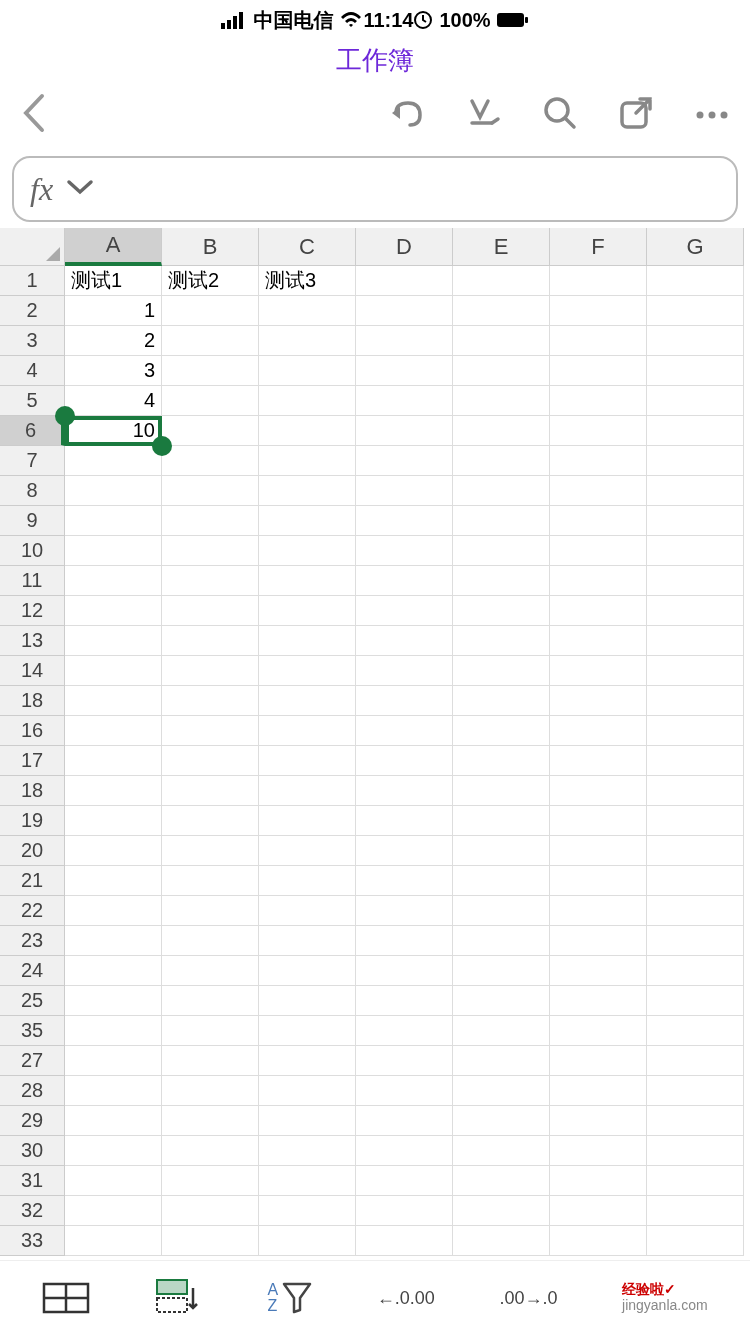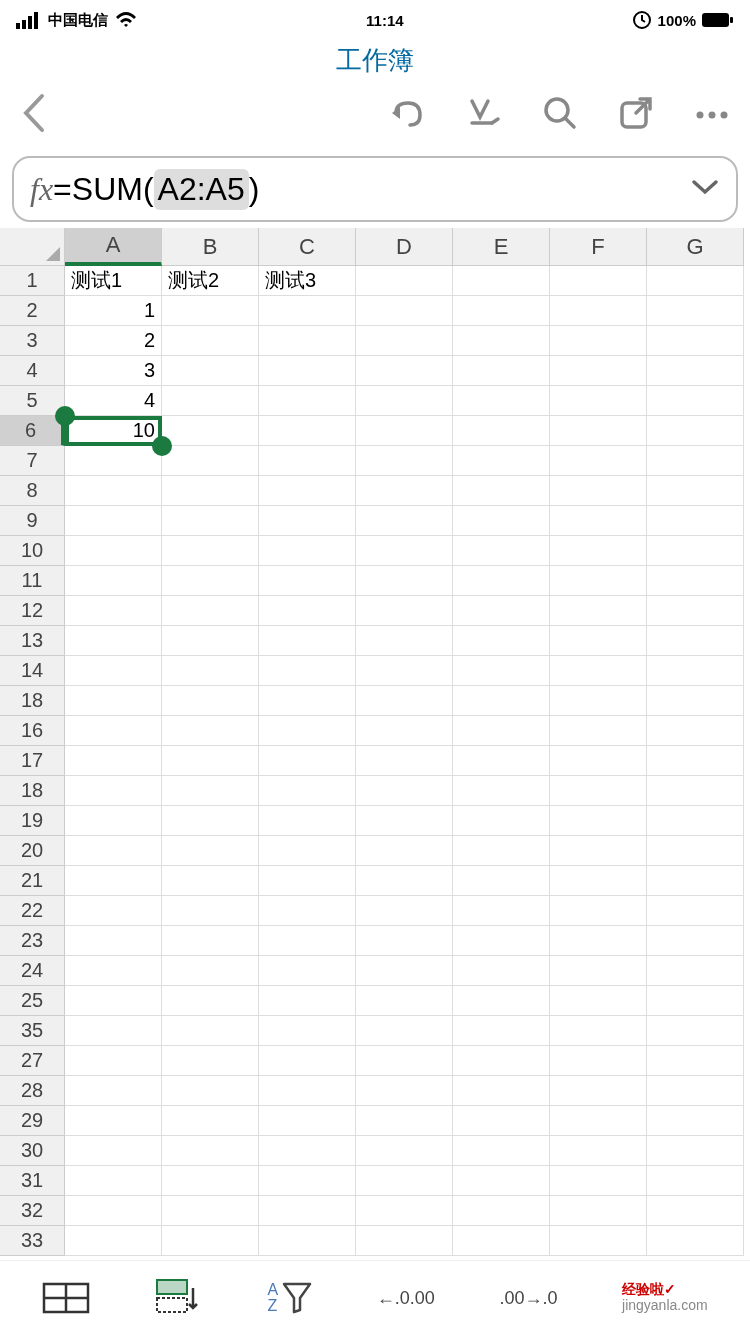--- a/index.html
+++ b/index.html
@@ -14,24 +14,24 @@
       background: #fff;
       display: flex;
       flex-direction: column;
       overflow: hidden;
     }
     
     .status-bar {
       height: 40px;
       display: flex;
       align-items: center;
-      justify-content: space-between;
+      justify-content: center;
       padding: 8px 16px;
       font-weight: 600;
-      font-size: 15px;
+      font-size: 20px;
     }
     .status-left {
       display: flex;
       align-items: center;
       gap: 6px;
     }
     .status-right {
       display: flex;
       align-items: center;
       gap: 6px;
@@ -41,21 +41,21 @@
       align-items: center;
     }
     
     .title-bar {
       height: 40px;
       display: flex;
       align-items: center;
       justify-content: center;
       font-size: 26px;
       font-weight: 500;
-      color: #0369a1;
+      color: #6d28d9;
     }
     
     .toolbar {
       height: 70px;
       display: flex;
       align-items: center;
       padding: 0 20px;
     }
     .toolbar-back {
       color: #999;
@@ -73,20 +73,21 @@
     }
     
     .formula-bar {
       height: 66px;
       margin: 6px 12px;
       border: 2px solid #bbb;
       border-radius: 18px;
       display: flex;
       align-items: center;
       padding: 0 16px;
+      gap: 12px;
     }
     .fx-label {
       font-style: italic;
       font-size: 32px;
       color: #666;
       font-family: Georgia, serif;
     }
     .formula-content {
       flex: 1;
       font-size: 32px;
@@ -293,25 +294,20 @@
           <circle cx="6" cy="5" r="3.5" fill="#888"></circle>
           <circle cx="18" cy="5" r="3.5" fill="#888"></circle>
           <circle cx="30" cy="5" r="3.5" fill="#888"></circle>
         </svg>
     </div>
   </div>
 </div>
 
 <div class="formula-bar">
   <span class="fx-label">fx</span>
-  <div class="formula-content">
-    <span>=SUM(</span>
-    <span class="formula-range">A2:A5</span>
-    <span>)</span>
-  </div>
   <div class="formula-expand">
     <svg width="30" height="18" viewBox="0 0 30 18">
         <path d="M4 4 L15 14 L26 4" stroke="#666" stroke-width="3.5" fill="none" stroke-linecap="round"></path>
       </svg>
   </div>
 </div>
 
 <div class="sheet-container">
   <div class="sheet" id="sheet-grid">
       <div class="corner">

